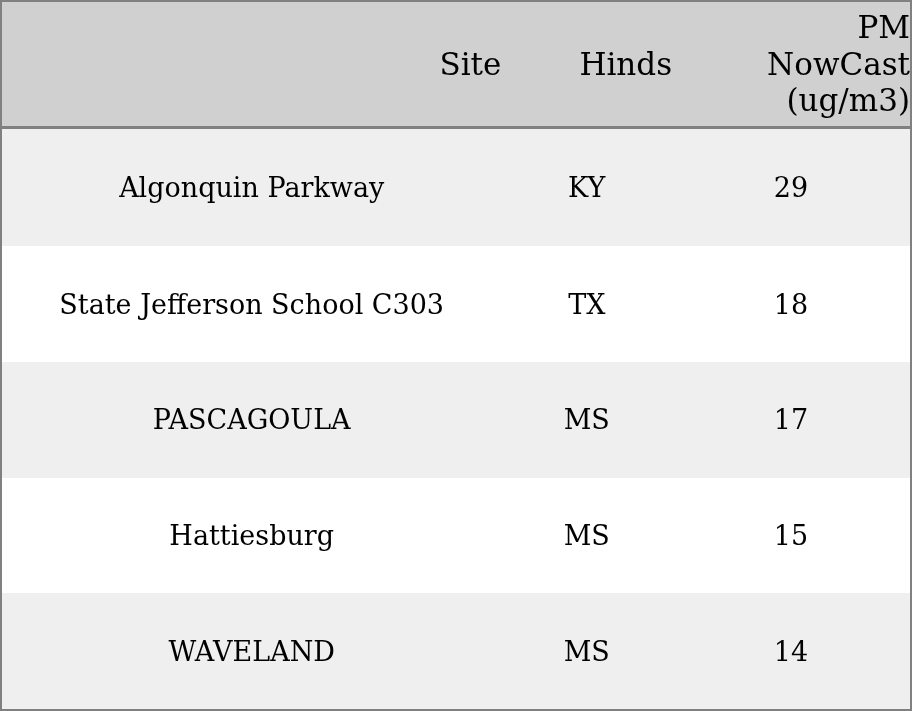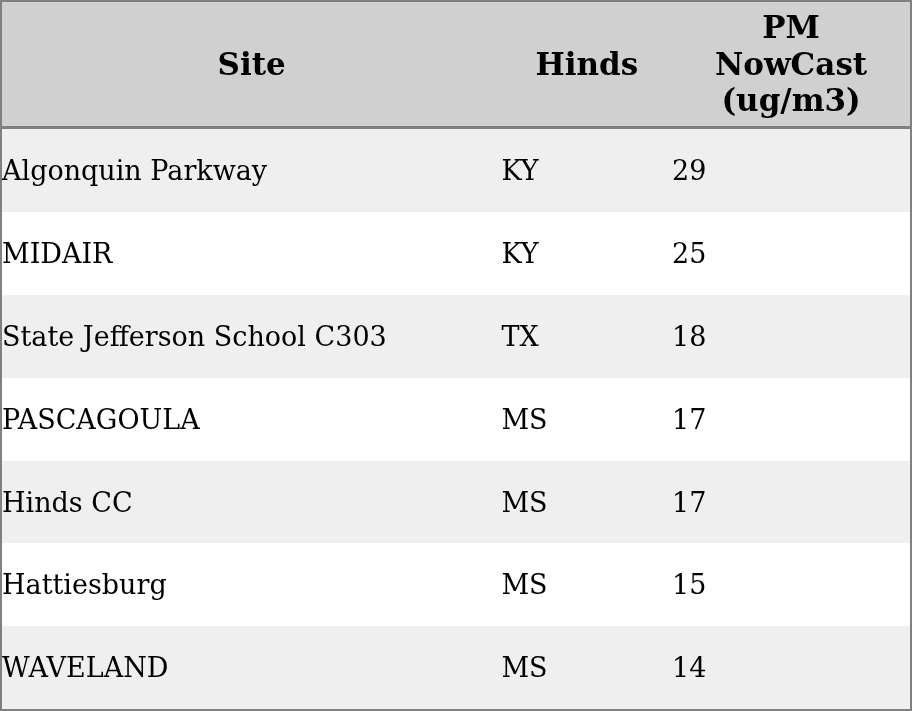--- a/index.html
+++ b/index.html
@@ -28,31 +28,31 @@
   }
   col.col-site  { width: 55%; }
   col.col-state { width: 18.8%; }
   col.col-pm    { width: 26.2%; }
 
   thead th {
     background: var(--header-bg, #d0d0d0);
     border-bottom: 3px solid var(--border, #858585);
     height: 124px;
     font-size: 31px;
-    font-weight: bold;
-    text-align: center;
+    font-weight: normal;
+    text-align: right;
     vertical-align: middle;
     line-height: 1.18;
     white-space: pre-line; 
     padding: 0;
   }
   tbody td {
     font-size: 27px;
     font-weight: normal;
-    text-align: left;
+    text-align: center;
     vertical-align: middle;
     height: 58px;
     padding: 0;
     overflow: hidden;
   }
   tbody tr:nth-child(odd)  { background: var(--row-alt-bg, #efefef); }
   tbody tr:nth-child(even) { background: var(--row-bg, #ffffff); }
 </style>
 </head>
 <body>
@@ -73,36 +73,26 @@
 (ug/m3)</th>
       </tr>
     </thead>
     <tbody>
         <tr>
           <td>Algonquin Parkway</td>
           <td>KY</td>
           <td>29</td>
         </tr>
         <tr>
-          <td>MIDAIR</td>
-          <td>KY</td>
-          <td>25</td>
-        </tr>
-        <tr>
           <td>State Jefferson School C303</td>
           <td>TX</td>
           <td>18</td>
         </tr>
         <tr>
           <td>PASCAGOULA</td>
-          <td>MS</td>
-          <td>17</td>
-        </tr>
-        <tr>
-          <td>Hinds CC</td>
           <td>MS</td>
           <td>17</td>
         </tr>
         <tr>
           <td>Hattiesburg</td>
           <td>MS</td>
           <td>15</td>
         </tr>
         <tr>
           <td>WAVELAND</td>

